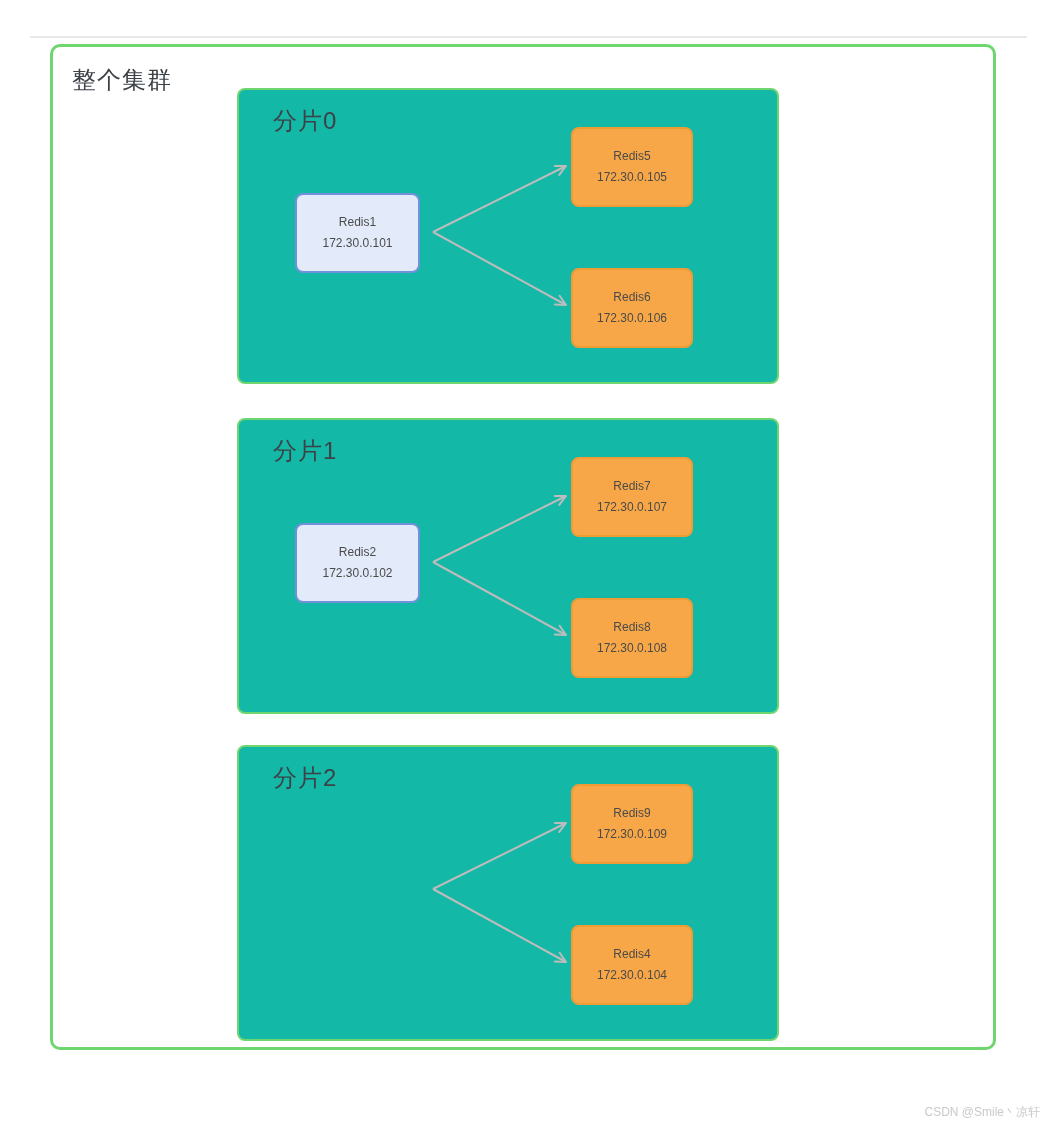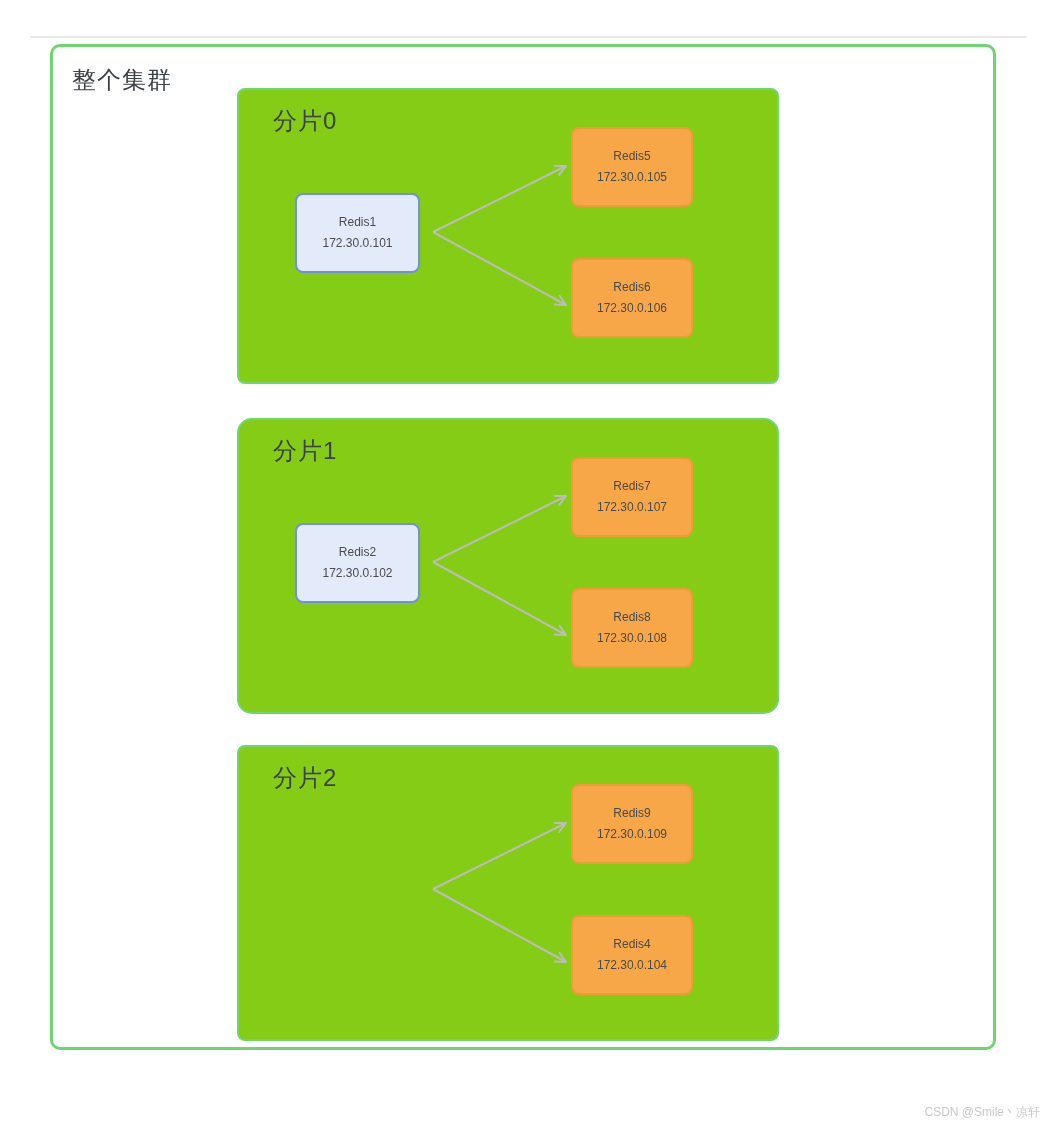--- a/index.html
+++ b/index.html
@@ -45,24 +45,24 @@
     color:var(--label-text);
     letter-spacing:1px;
     white-space:nowrap;
   }
   .shard{
     position:absolute;
     left:184px;
     width:542px; height:296px;
     border:2px solid var(--green);
     border-radius:8px;
-    background:#84cc16;
+    background:#14b8a6;
   }
   .shard-0{top:41px;}
-  .shard-1{top:371px;border-radius:15px;}
+  .shard-1{top:371px;}
   .shard-2{top:698px;}
   .shard-label{
     position:absolute;
     left:34px; top:15px;
     font-size:24px;
     color:var(--label-text);
     letter-spacing:1px;
     white-space:nowrap;
   }
   .arrows{
@@ -100,21 +100,21 @@
     background:var(--master-fill);
     border:2px solid var(--master-border);
   }
   .replica{
     left:332px;
     width:122px; height:80px;
     background:var(--replica-fill);
     border:2px solid var(--replica-border);
   }
   .replica-a{top:37px;}
-  .replica-b{top:168px;}
+  .replica-b{top:178px;}
   .node-name,.node-ip{white-space:nowrap;}
   .watermark{
     position:absolute;
     right:7px; top:1104px;
     font-size:12px;
     color:var(--watermark);
     white-space:nowrap;
   }
   .defs-svg{position:absolute;width:0;height:0;overflow:hidden;}
 </style>

